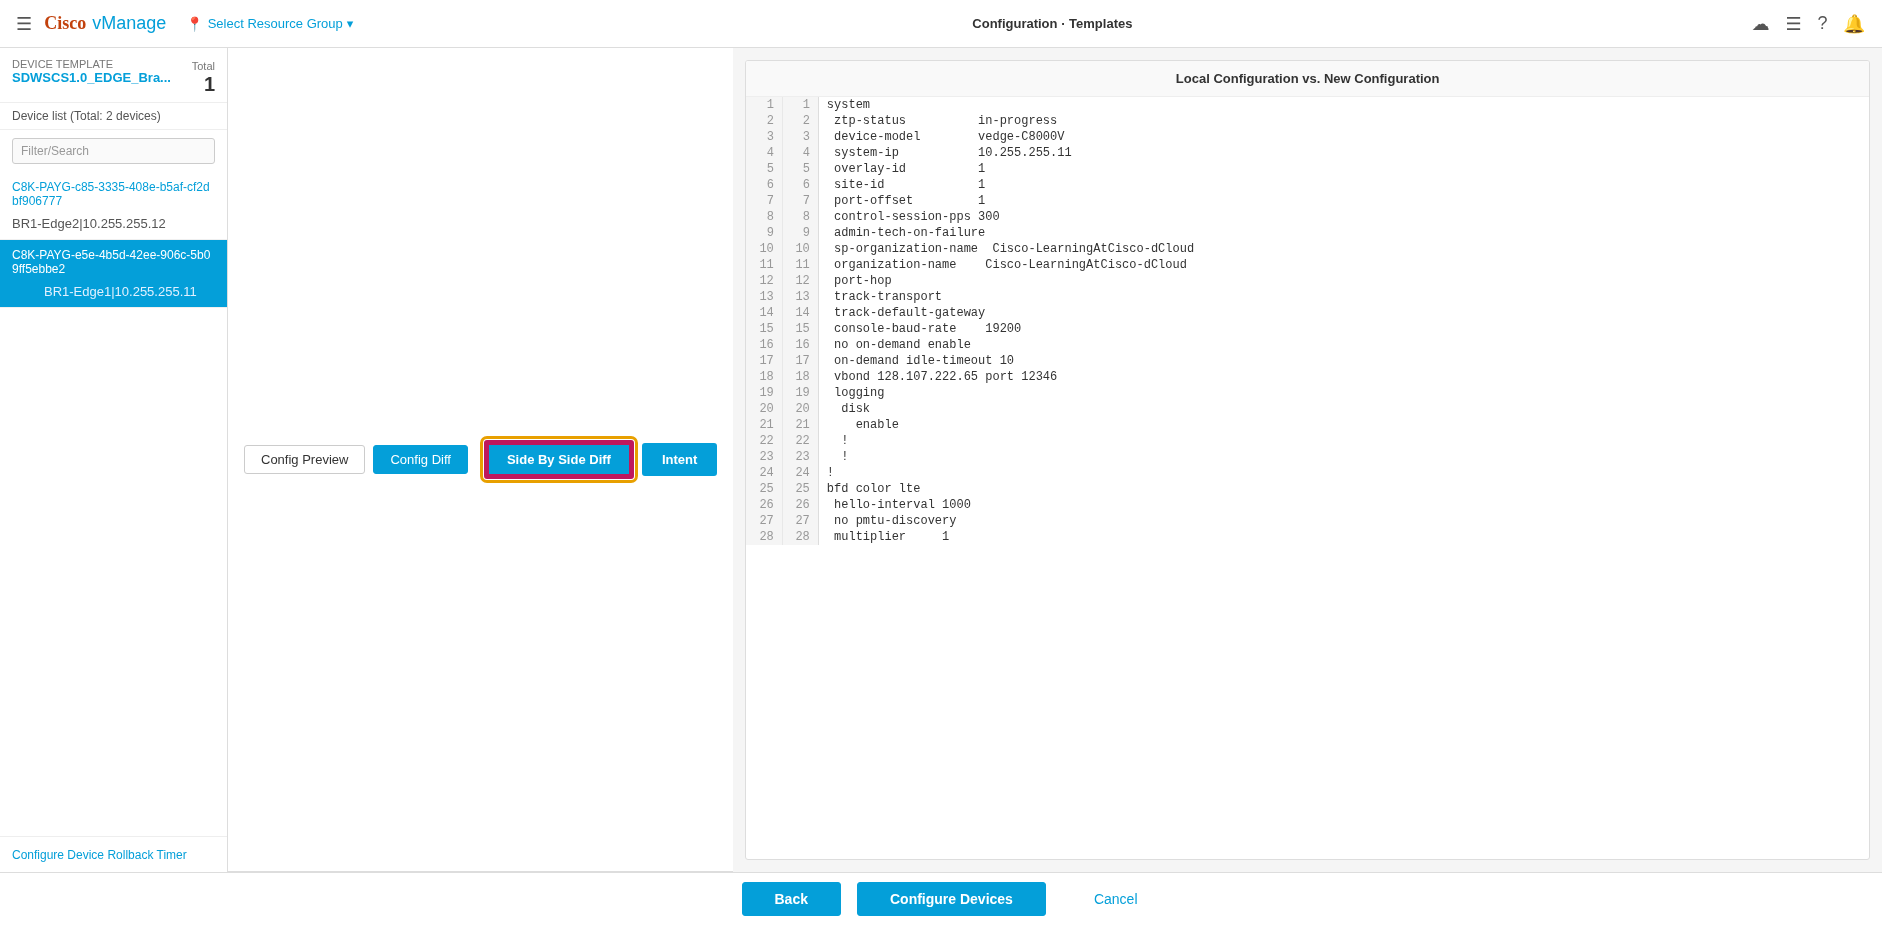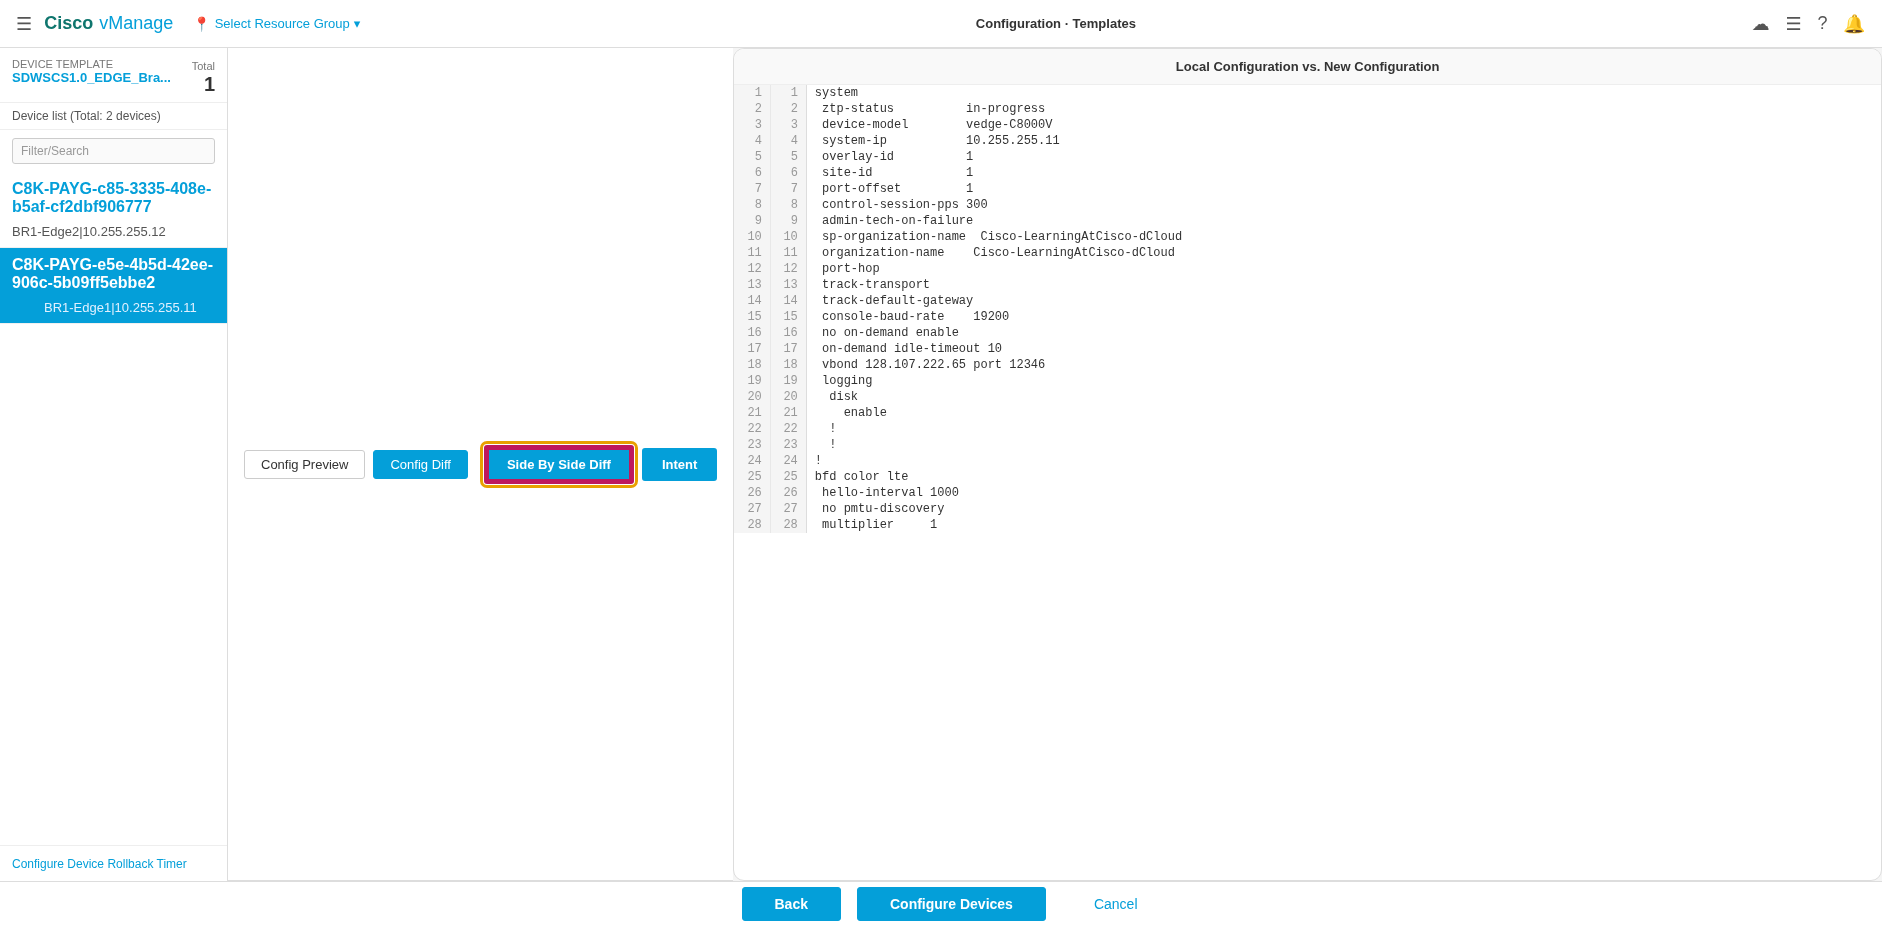--- a/index.html
+++ b/index.html
@@ -20,23 +20,24 @@
       font-size: 18px;
       color: #555;
       cursor: pointer;
     }
     .nav-brand {
       display: flex;
       align-items: center;
       gap: 6px;
     }
     .nav-brand-cisco {
-      color: #0f766e;
+      color: #c2410c;
       font-weight: bold;
       font-size: 18px;
+      font-family: Liberation Serif, serif;
     }
     .nav-brand-vmanage {
       color: #049fd9;
       font-size: 18px;
     }
     .nav-location {
       display: flex;
       align-items: center;
       gap: 4px;
       color: #049fd9;
@@ -113,23 +114,23 @@
     .device-item {
       padding: 8px 12px;
       cursor: pointer;
       border-bottom: 1px solid #f0f0f0;
     }
     .device-item.active {
       background: #049fd9;
       color: #fff;
     }
     .device-id {
-      font-size: 16px;
+      font-size: 12px;
       color: #049fd9;
-      font-weight: bold;
+      font-weight: normal;
       word-break: break-all;
     }
     .device-item.active .device-id { color: #fff; }
     .device-sub {
       font-size: 13px;
       color: #555;
       margin-top: 8px;
     }
     .device-item.active .device-sub { color: #e0f0ff; padding-left: 32px; }
 
@@ -201,23 +202,24 @@
       border-radius: 3px;
       font-weight: bold;
     }
 
     
     .config-view {
       flex: 1;
       overflow: hidden;
       display: flex;
       flex-direction: column;
+      margin: 12px;
       background: #fff;
       border: 1px solid #ddd;
-      border-radius: 11px;
+      border-radius: 3px;
     }
     .config-title {
       text-align: center;
       padding: 10px;
       font-weight: bold;
       font-size: 13px;
       color: #333;
       border-bottom: 1px solid #eee;
       background: #f9f9f9;
     }
@@ -255,21 +257,21 @@
     }
     .line-code {
       padding: 1px 8px;
       color: #333;
       white-space: pre;
       font-size: 12px;
     }
 
     
     .footer {
-      height: 44px;
+      height: 53px;
       background: #fff;
       border-top: 1px solid #ddd;
       display: flex;
       align-items: center;
       justify-content: center;
       gap: 16px;
       flex-shrink: 0;
       padding-left: 29px;
     }
     .btn-footer {

